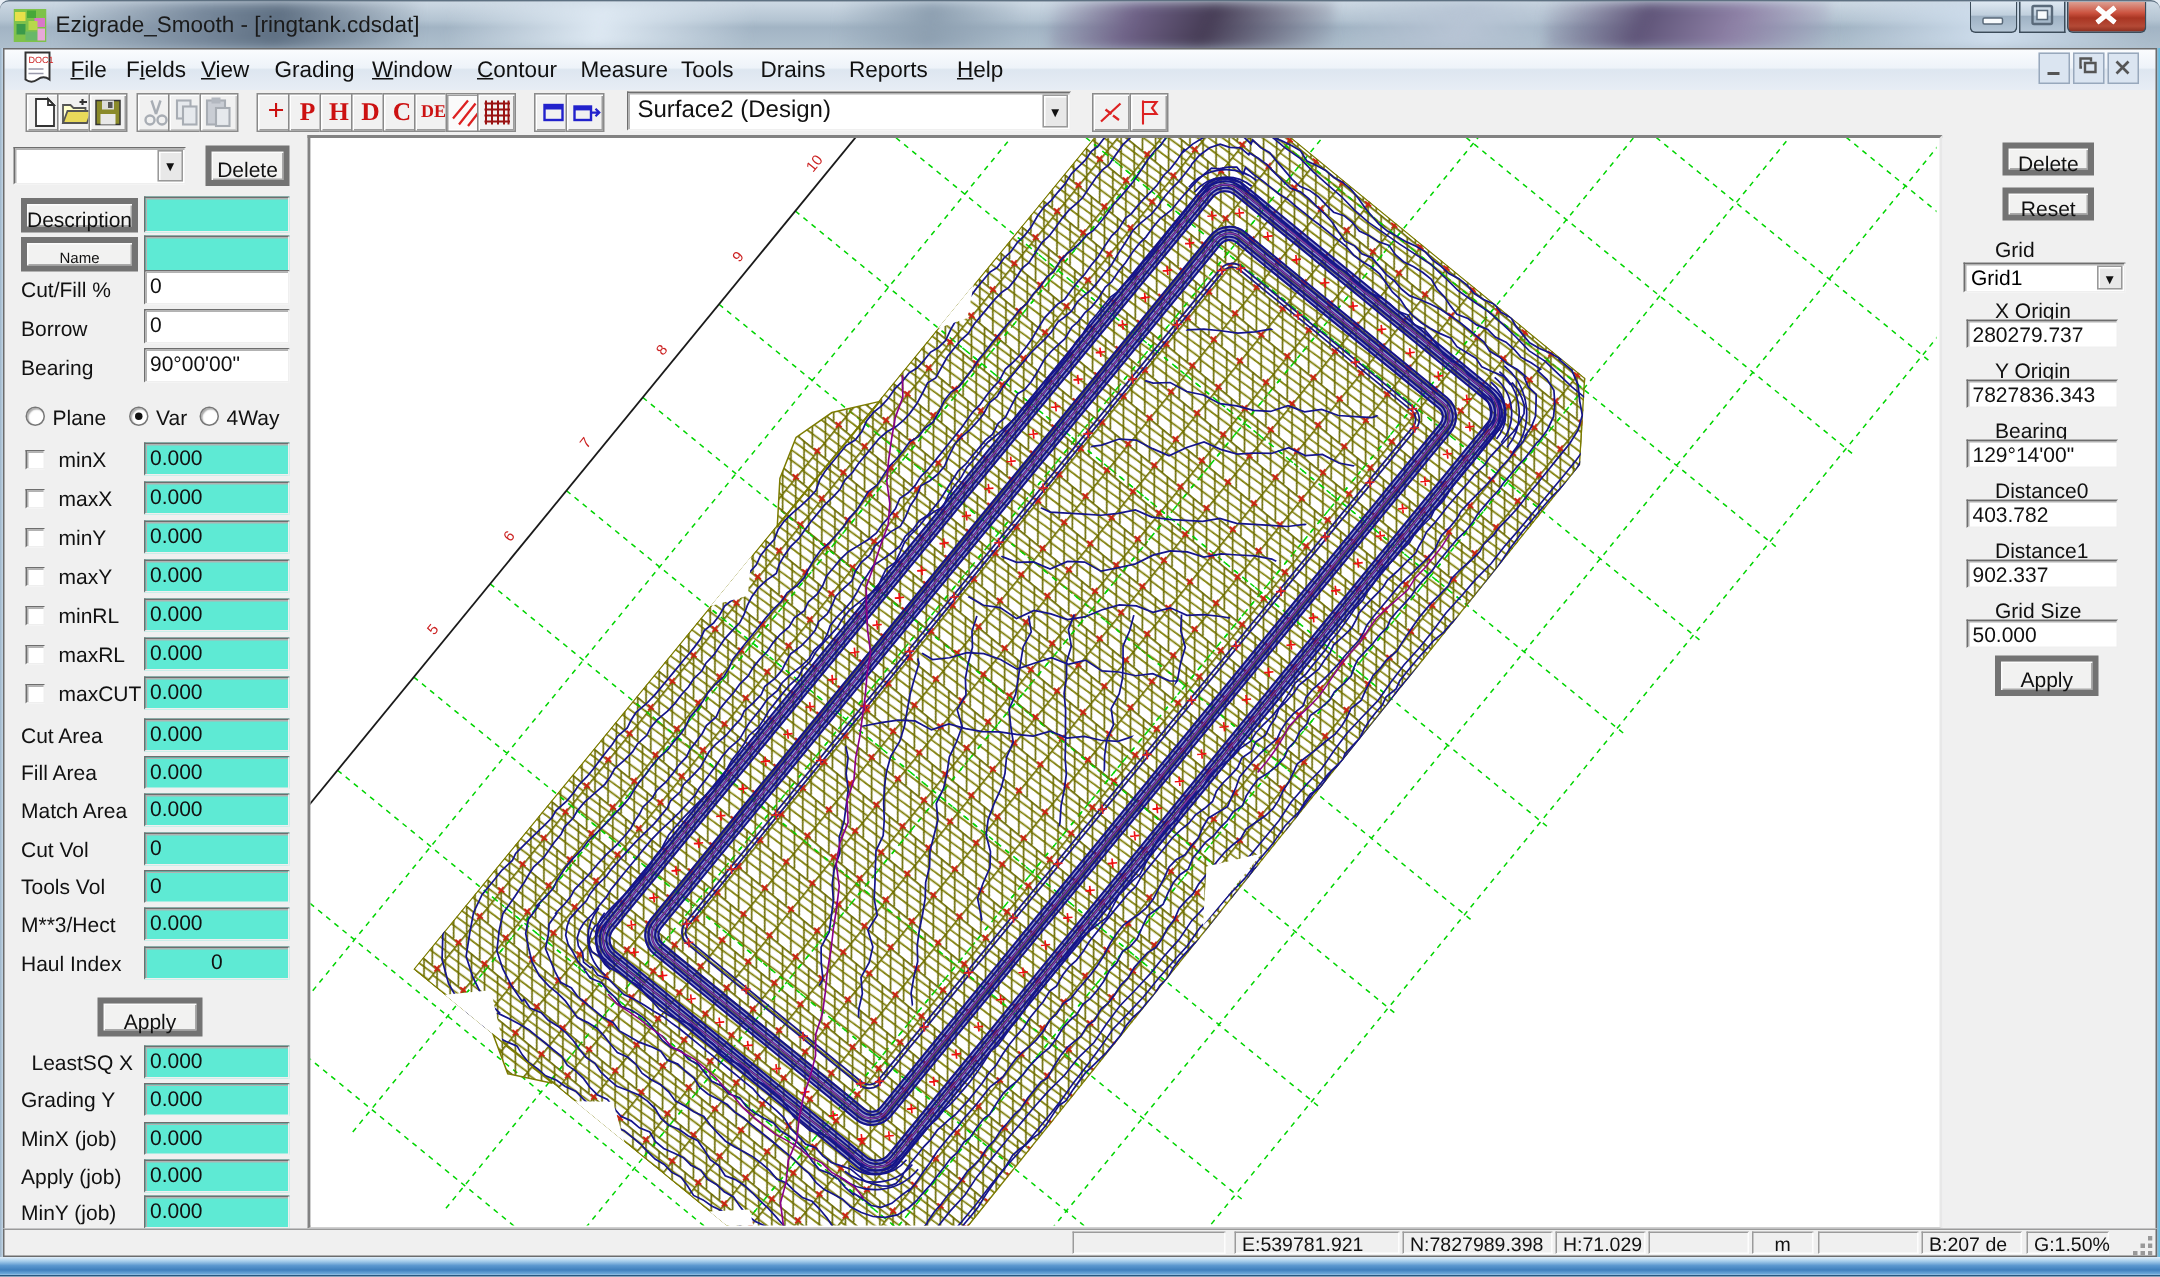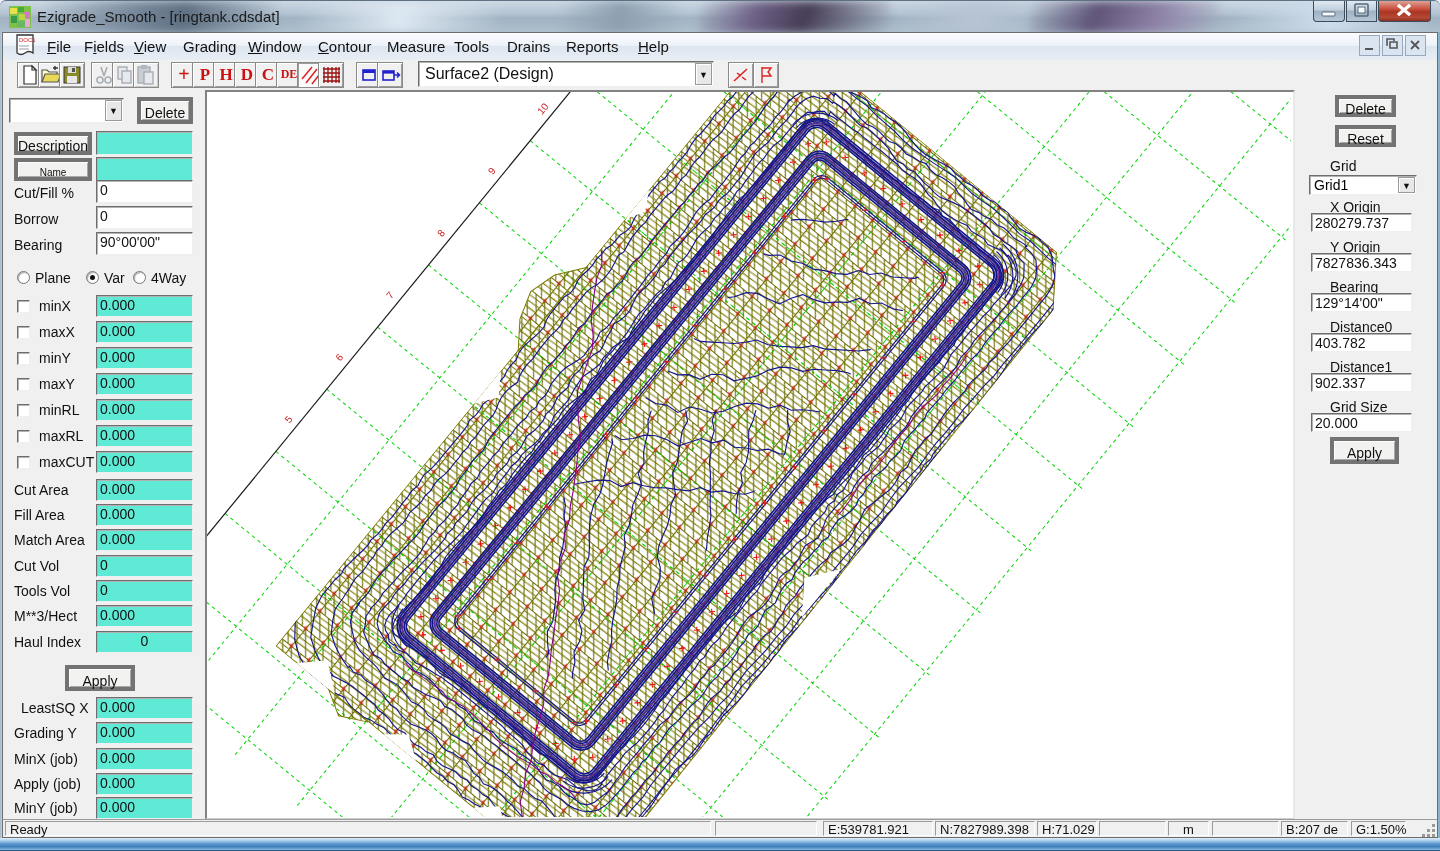--- a/index.html
+++ b/index.html
@@ -352,25 +352,24 @@
       <div class="fld" style="left:16px;top:123px;width:101px;height:19px">280279.737</div>
       <div class="lbl" style="left:35px;top:149px">Y Origin</div>
       <div class="fld" style="left:16px;top:163px;width:101px;height:19px">7827836.343</div>
       <div class="lbl" style="left:35px;top:189px">Bearing</div>
       <div class="fld" style="left:16px;top:203px;width:101px;height:19px">129°14'00"</div>
       <div class="lbl" style="left:35px;top:229px">Distance0</div>
       <div class="fld" style="left:16px;top:243px;width:101px;height:19px">403.782</div>
       <div class="lbl" style="left:35px;top:269px">Distance1</div>
       <div class="fld" style="left:16px;top:283px;width:101px;height:19px">902.337</div>
       <div class="lbl" style="left:35px;top:309px">Grid Size</div>
-      <div class="fld" style="left:16px;top:323px;width:101px;height:19px">20.000</div>
+      <div class="fld" style="left:16px;top:323px;width:101px;height:19px">50.000</div>
       <div class="btn" style="left:35px;top:347px;width:69px;height:27px;line-height:25px">Apply</div>
     </div>
  <div id="status">
-      <div class="seg" style="left:2px;width:706px">Ready</div>
       <div class="seg" style="left:712px;width:102px"></div>
       <div class="seg" style="left:820px;width:110px">E:539781.921</div>
       <div class="seg" style="left:932px;width:100px">N:7827989.398</div>
       <div class="seg" style="left:1034px;width:60px">H:71.029</div>
       <div class="seg" style="left:1096px;width:67px"></div>
       <div class="seg" style="left:1165px;width:41px">
         <center>m</center>
       </div>
       <div class="seg" style="left:1209px;width:67px"></div>
       <div class="seg" style="left:1278px;width:67px">B:207 de</div>

